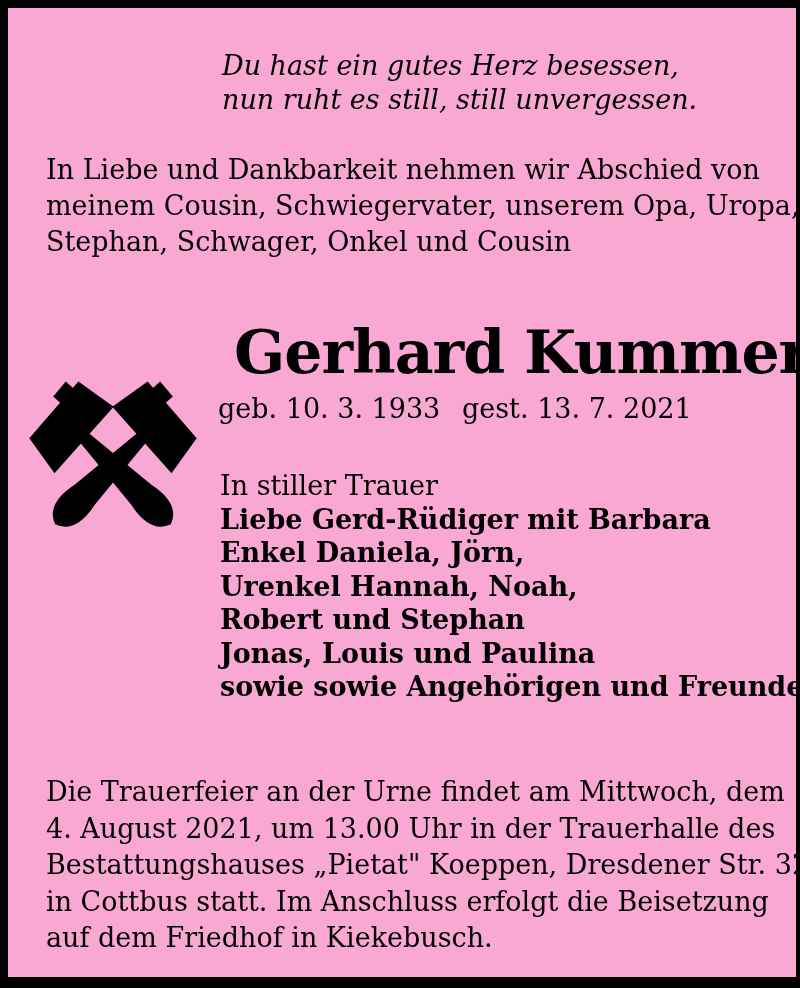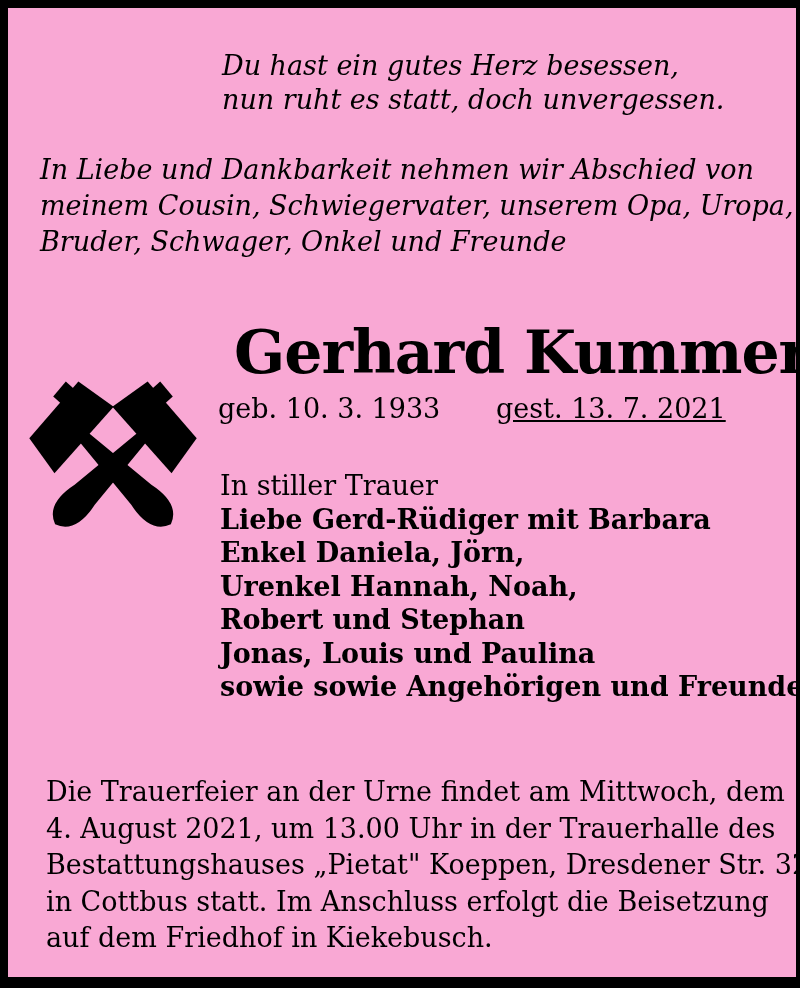--- a/index.html
+++ b/index.html
@@ -18,33 +18,33 @@
     overflow: hidden;
   }
   .abs { position: absolute; white-space: nowrap; }
 
   .verse {
     left: 214px; top: 41px;
     font-size: 27px; line-height: 34px;
     font-style: italic;
   }
   .intro {
-    left: 32px; top: 144px;
-    font-size: 27px; line-height: 36px; font-style: italic;
+    left: 38px; top: 144px;
+    font-size: 27px; line-height: 36px;
   }
   .deceased-name {
     left: 210px; top: 297px;
     font-size: 60px; line-height: 62px;
     font-weight: bold;
     letter-spacing: -1px;
     margin: 16px;
   }
   .dates { top: 384px; font-size: 27px; line-height: 34px; }
   .date-birth { left: 210px; }
-  .date-death { left: 488px; text-decoration: underline; }
+  .date-death { left: 454px; }
 
   .miner-icon {
     position: absolute;
     left: 15px; top: 365px;
     width: 180px; height: 178px;
   }
 
   .mourners {
     left: 212px; top: 461px;
     font-size: 27px; line-height: 33.5px;
@@ -56,27 +56,27 @@
     font-size: 27px; line-height: 36.5px;
   }
 </style>
 </head>
 <body>
 
 <div class="sheet">
 
   <div class="abs verse">
     <div>Du hast ein gutes Herz besessen,</div>
-    <div>nun ruht es statt, doch unvergessen.</div>
+    <div>nun ruht es still, still unvergessen.</div>
   </div>
 
   <div class="abs intro">
     <div>In Liebe und Dankbarkeit nehmen wir Abschied von</div>
     <div>meinem Cousin, Schwiegervater, unserem Opa, Uropa,</div>
-    <div>Bruder, Schwager, Onkel und Freunde</div>
+    <div>Stephan, Schwager, Onkel und Cousin</div>
   </div>
 
   <h1 class="abs deceased-name">Gerhard Kummer</h1>
 
   <div class="abs dates date-birth">geb. 10. 3. 1933</div>
   <div class="abs dates date-death">gest. 13. 7. 2021</div>
 
   <svg class="miner-icon" viewBox="0 0 200 200" xmlns="http://www.w3.org/2000/svg" aria-hidden="true">
     <g fill="#000000" transform="rotate(-45 100 105)">
       <path d="M108 2 L130 0 L131 18 L109 20 Z"></path>

